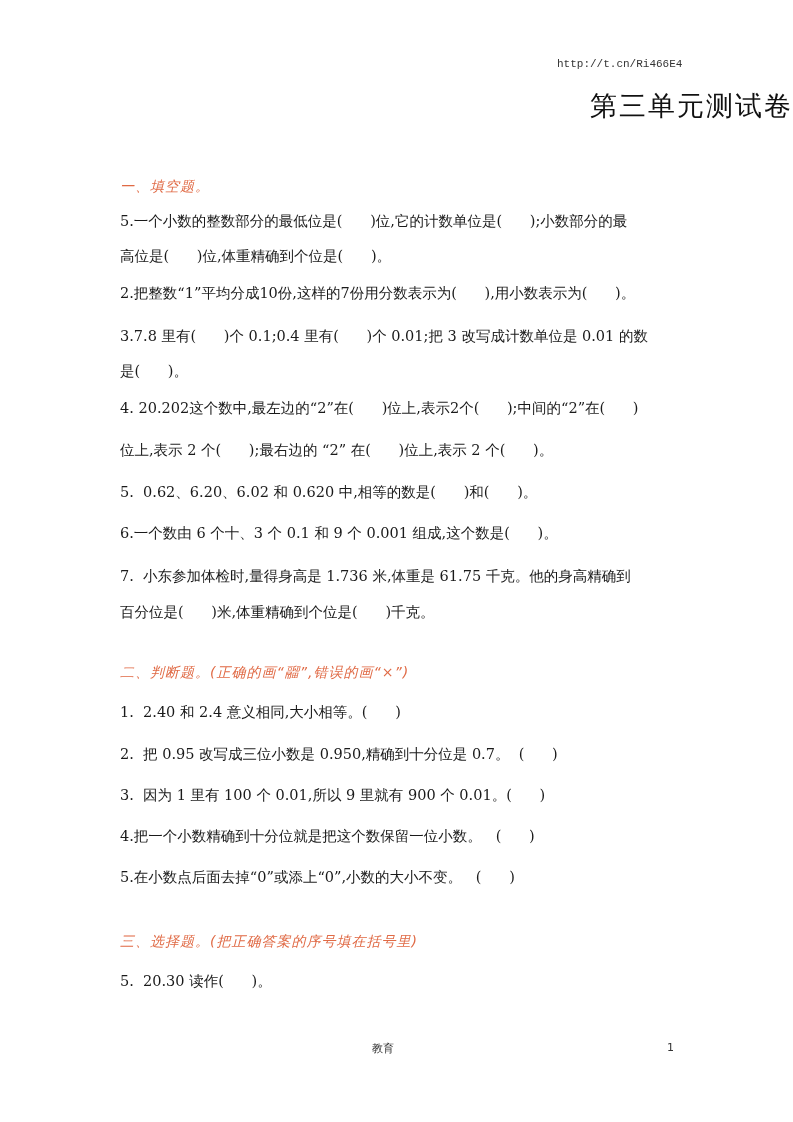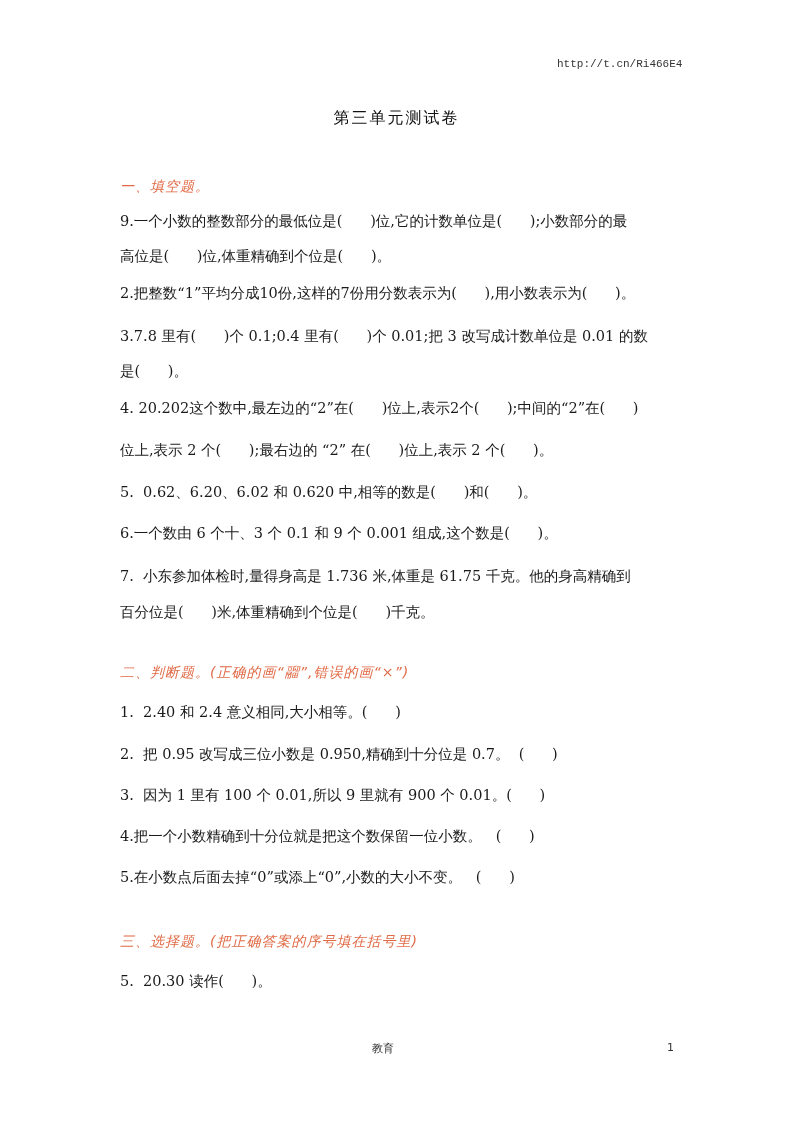--- a/index.html
+++ b/index.html
@@ -1,32 +1,32 @@
 <!DOCTYPE html>
 <html><head>
 <meta charset="utf-8">
 <style>
   html, body { margin: 0; padding: 0; background: #ffffff; }
   body { width: 793px; height: 1122px; position: relative; overflow: hidden;
          font-family: "DejaVu Serif", "Liberation Serif", serif; color: #1a1a1a; }
   .url { position: absolute; top: 58px; left: 557px; font-family: "Liberation Mono", "DejaVu Sans Mono", monospace; font-size: 11px; color: #333; text-align: right; }
-  .title { position: absolute; top: 108px; left: 0; width: 100%; text-align: center; font-size: 16px; letter-spacing: 2px; color: #111; font-family: "DejaVu Sans", sans-serif; font-weight: 300; }
+  .title { position: absolute; top: 88px; left: 0; width: 100%; text-align: right; font-size: 27px; letter-spacing: 2px; color: #111; font-family: "DejaVu Sans", sans-serif; font-weight: 300; }
   .sec { position: absolute; left: 120px; font-size: 14px; color: #e06a45; font-family: "DejaVu Sans", sans-serif; letter-spacing: 1px; font-style: italic; }
   .line { position: absolute; left: 120px; font-size: 14.5px; color: #1a1a1a; white-space: pre; }
   .footer-text { position: absolute; top: 1041px; left: 372px; font-size: 11px; color: #333; font-family: Liberation Serif, serif; }
   .page-num { position: absolute; top: 1041px; left: 667px; font-size: 11px; color: #333; font-family: "DejaVu Sans", sans-serif; }
 </style>
 </head>
 <body>
 
 <div class="url">http://t.cn/Ri466E4</div>
 <div class="title">第三单元测试卷</div>
 
 <div class="sec" style="top:178px">一、填空题。</div>
-<div class="line" style="top:212px">9.一个小数的整数部分的最低位是(      )位,它的计数单位是(      );小数部分的最</div>
+<div class="line" style="top:212px">5.一个小数的整数部分的最低位是(      )位,它的计数单位是(      );小数部分的最</div>
 <div class="line" style="top:247px">高位是(      )位,体重精确到个位是(      )。</div>
 <div class="line" style="top:284px">2.把整数“1”平均分成10份,这样的7份用分数表示为(      ),用小数表示为(      )。</div>
 <div class="line" style="top:327px">3.7.8 里有(      )个 0.1;0.4 里有(      )个 0.01;把 3 改写成计数单位是 0.01 的数</div>
 <div class="line" style="top:362px">是(      )。</div>
 <div class="line" style="top:399px">4. 20.202这个数中,最左边的“2”在(      )位上,表示2个(      );中间的“2”在(      )</div>
 <div class="line" style="top:441px">位上,表示 2 个(      );最右边的 “2” 在(      )位上,表示 2 个(      )。</div>
 <div class="line" style="top:483px">5.  0.62、6.20、6.02 和 0.620 中,相等的数是(      )和(      )。</div>
 <div class="line" style="top:524px">6.一个数由 6 个十、3 个 0.1 和 9 个 0.001 组成,这个数是(      )。</div>
 <div class="line" style="top:567px">7.  小东参加体检时,量得身高是 1.736 米,体重是 61.75 千克。他的身高精确到</div>
 <div class="line" style="top:603px">百分位是(      )米,体重精确到个位是(      )千克。</div>

